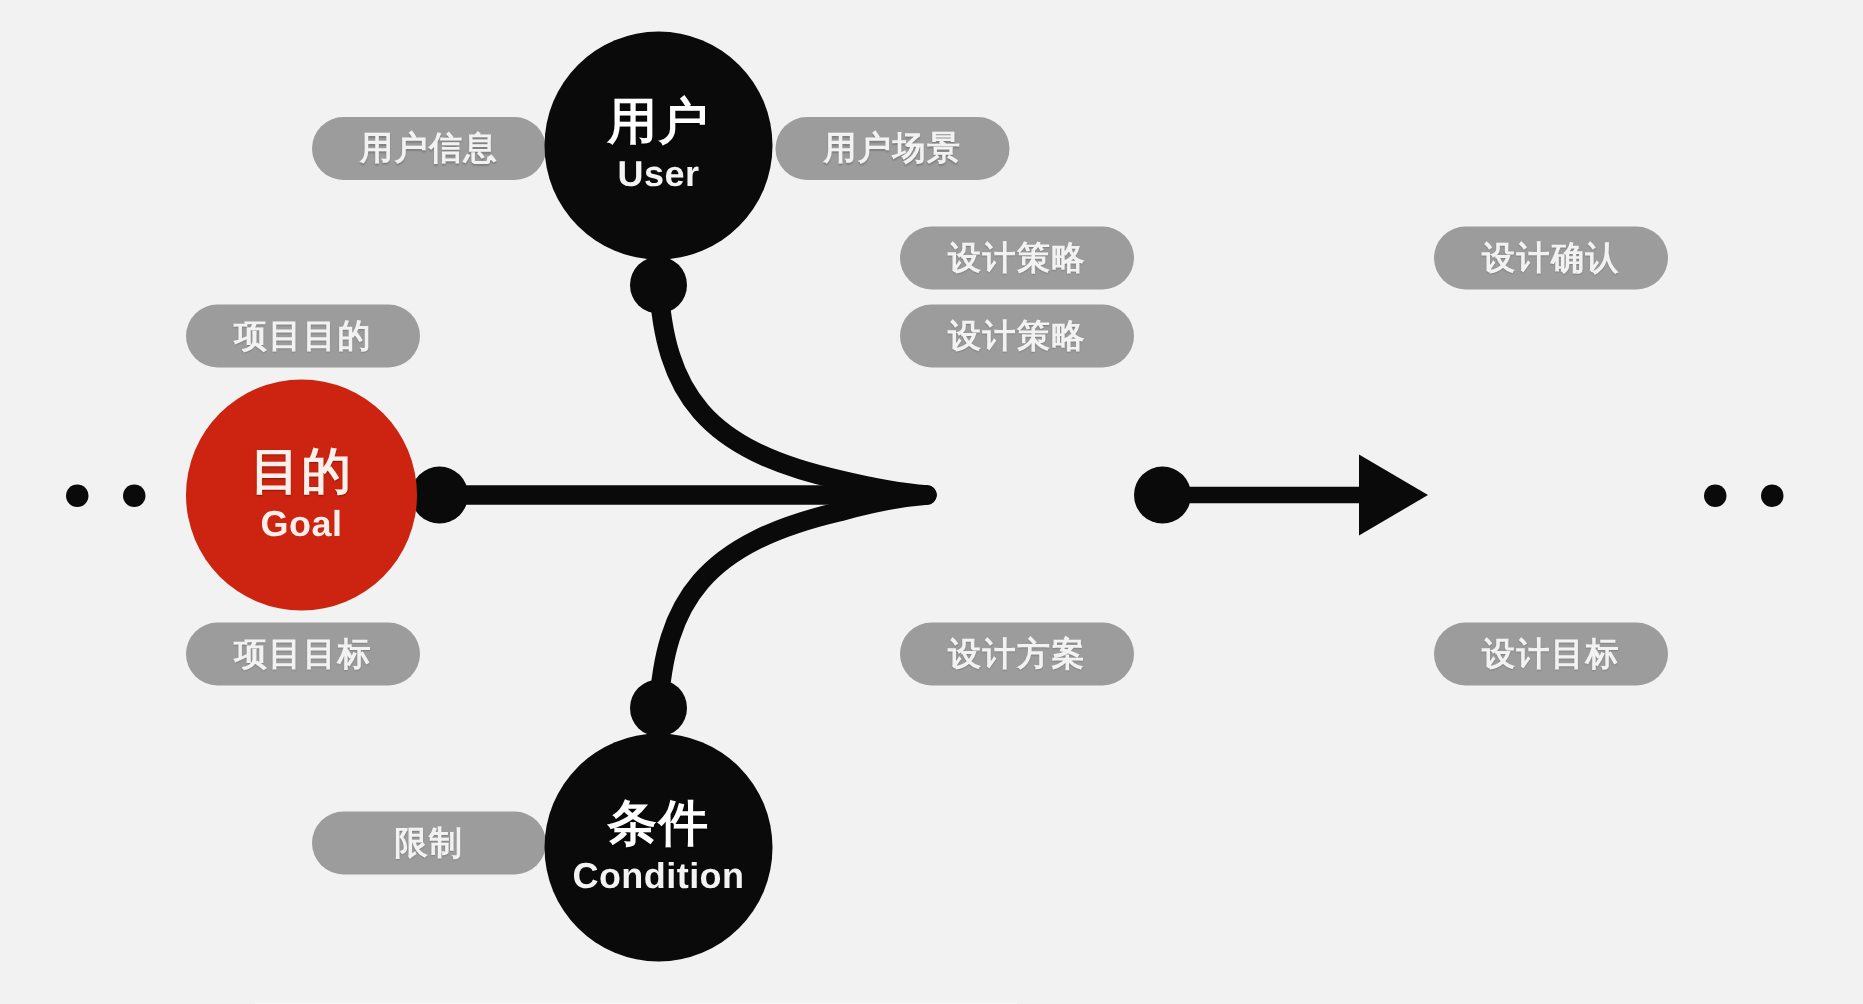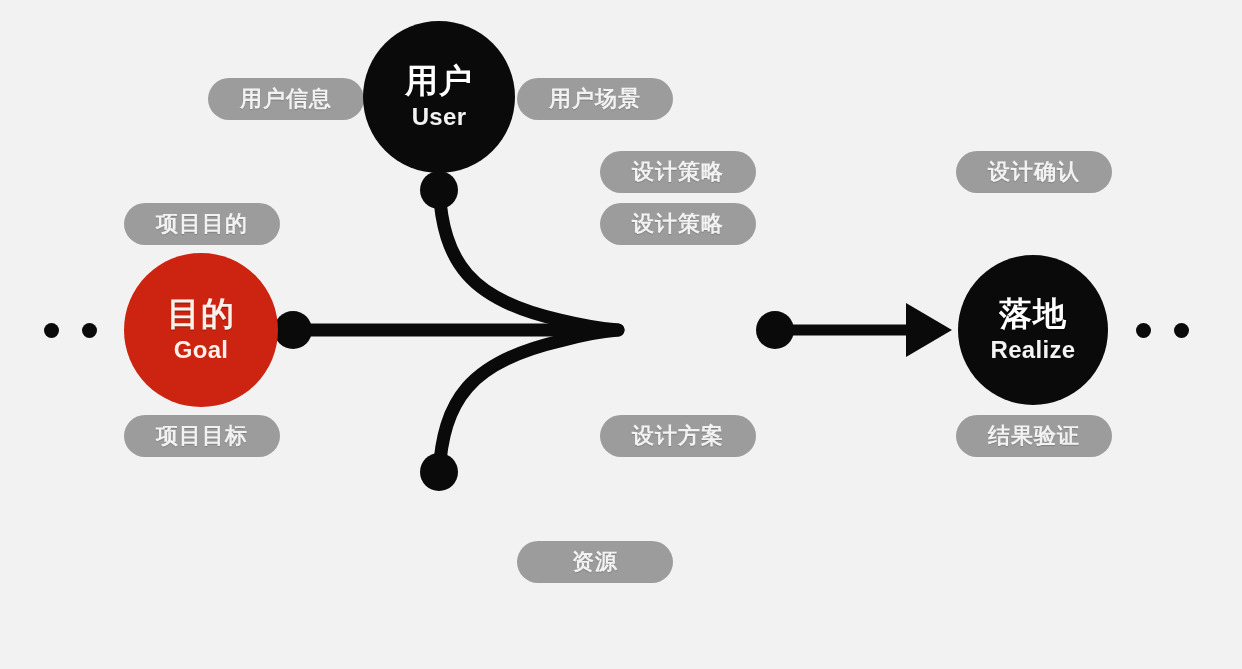--- a/index.html
+++ b/index.html
@@ -105,47 +105,47 @@
 
     <g>
       <path d="M 775 330 L 912 330" stroke="#0a0a0a" stroke-width="11" fill="none"></path>
       <polygon points="906,303 952,330 906,357" fill="#0a0a0a"></polygon>
       <circle cx="775" cy="330" r="19" fill="#0a0a0a"></circle>
     </g>
   </svg>
 
   <div class="pill under" style="left:208px; top:78px;  width:156px;">用户信息</div>
   <div class="pill under" style="left:517px; top:78px;  width:156px;">用户场景</div>
-  <div class="pill under" style="left:517px; top:541px; width:156px;">资源</div>
+  <div class="pill under" style="left:208px; top:541px; width:156px;">限制</div>
 
   <div class="node dark" style="left:363px; top:21px; width:152px; height:152px;">
     <div class="node-cn">用户</div>
     <div class="node-en">User</div>
   </div>
 
   <div class="node accent" style="left:124px; top:253px; width:154px; height:154px;">
     <div class="node-cn">目的</div>
     <div class="node-en">Goal</div>
   </div>
 
+  <div class="node dark" style="left:363px; top:489px; width:152px; height:152px;">
+    <div class="node-cn">条件</div>
+    <div class="node-en">Condition</div>
+  </div>
 
 
-  <div class="node dark" style="left:958px; top:255px; width:150px; height:150px;">
-    <div class="node-cn">落地</div>
-    <div class="node-en">Realize</div>
-  </div>
 
   <div class="pill over" style="left:124px; top:415px; width:156px;">项目目标</div>
   <div class="pill over" style="left:124px; top:203px; width:156px;">项目目的</div>
 
   <div class="pill over" style="left:600px; top:151px; width:156px;">设计策略</div>
   <div class="pill over" style="left:600px; top:203px; width:156px;">设计策略</div>
   <div class="pill over" style="left:956px; top:151px; width:156px;">设计确认</div>
 
   <div class="pill over" style="left:600px; top:415px; width:156px;">设计方案</div>
-  <div class="pill over" style="left:956px; top:415px; width:156px;">结果验证</div>
+  <div class="pill over" style="left:956px; top:415px; width:156px;">设计目标</div>
 
   <div class="ellipsis-dot" style="left:44px;   top:323px;"></div>
   <div class="ellipsis-dot" style="left:82px;   top:323px;"></div>
   <div class="ellipsis-dot" style="left:1136px; top:323px;"></div>
   <div class="ellipsis-dot" style="left:1174px; top:323px;"></div>
 
 </div>
 
 </body></html>

